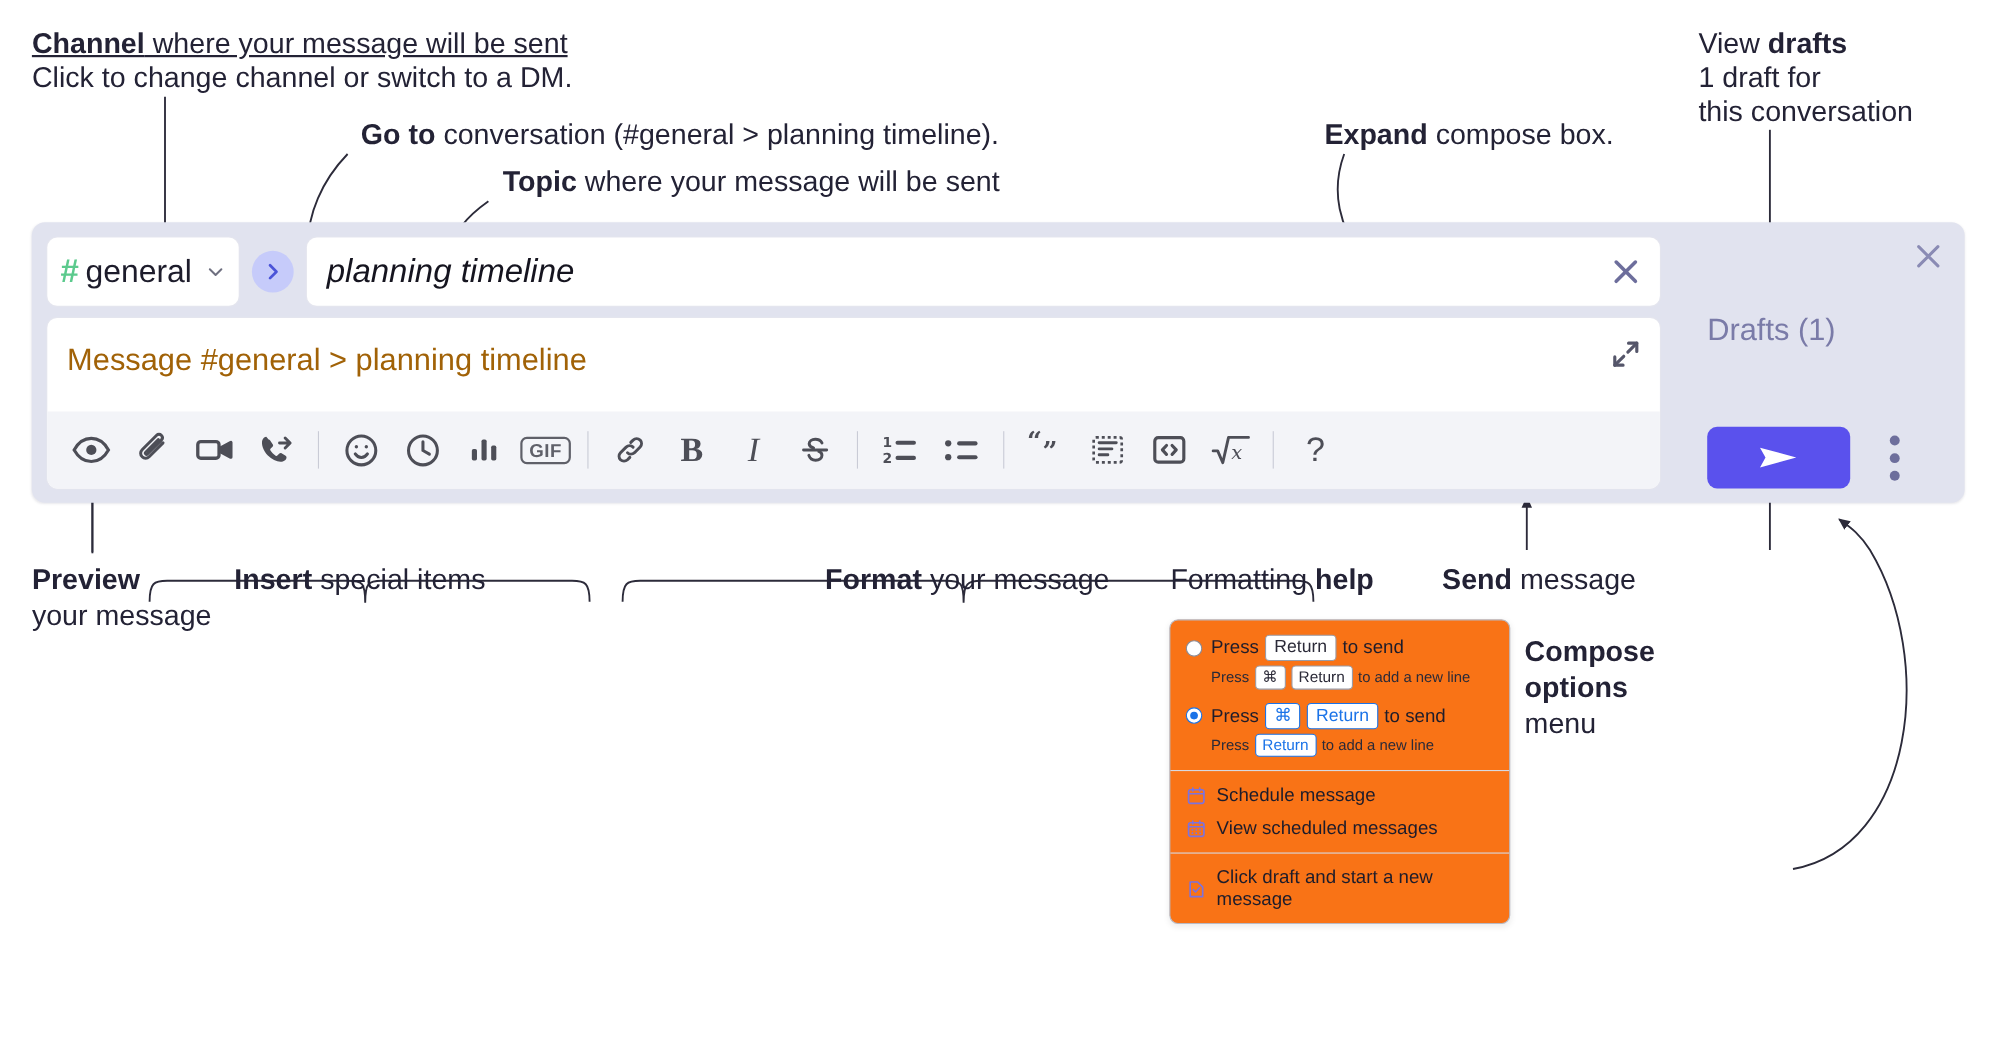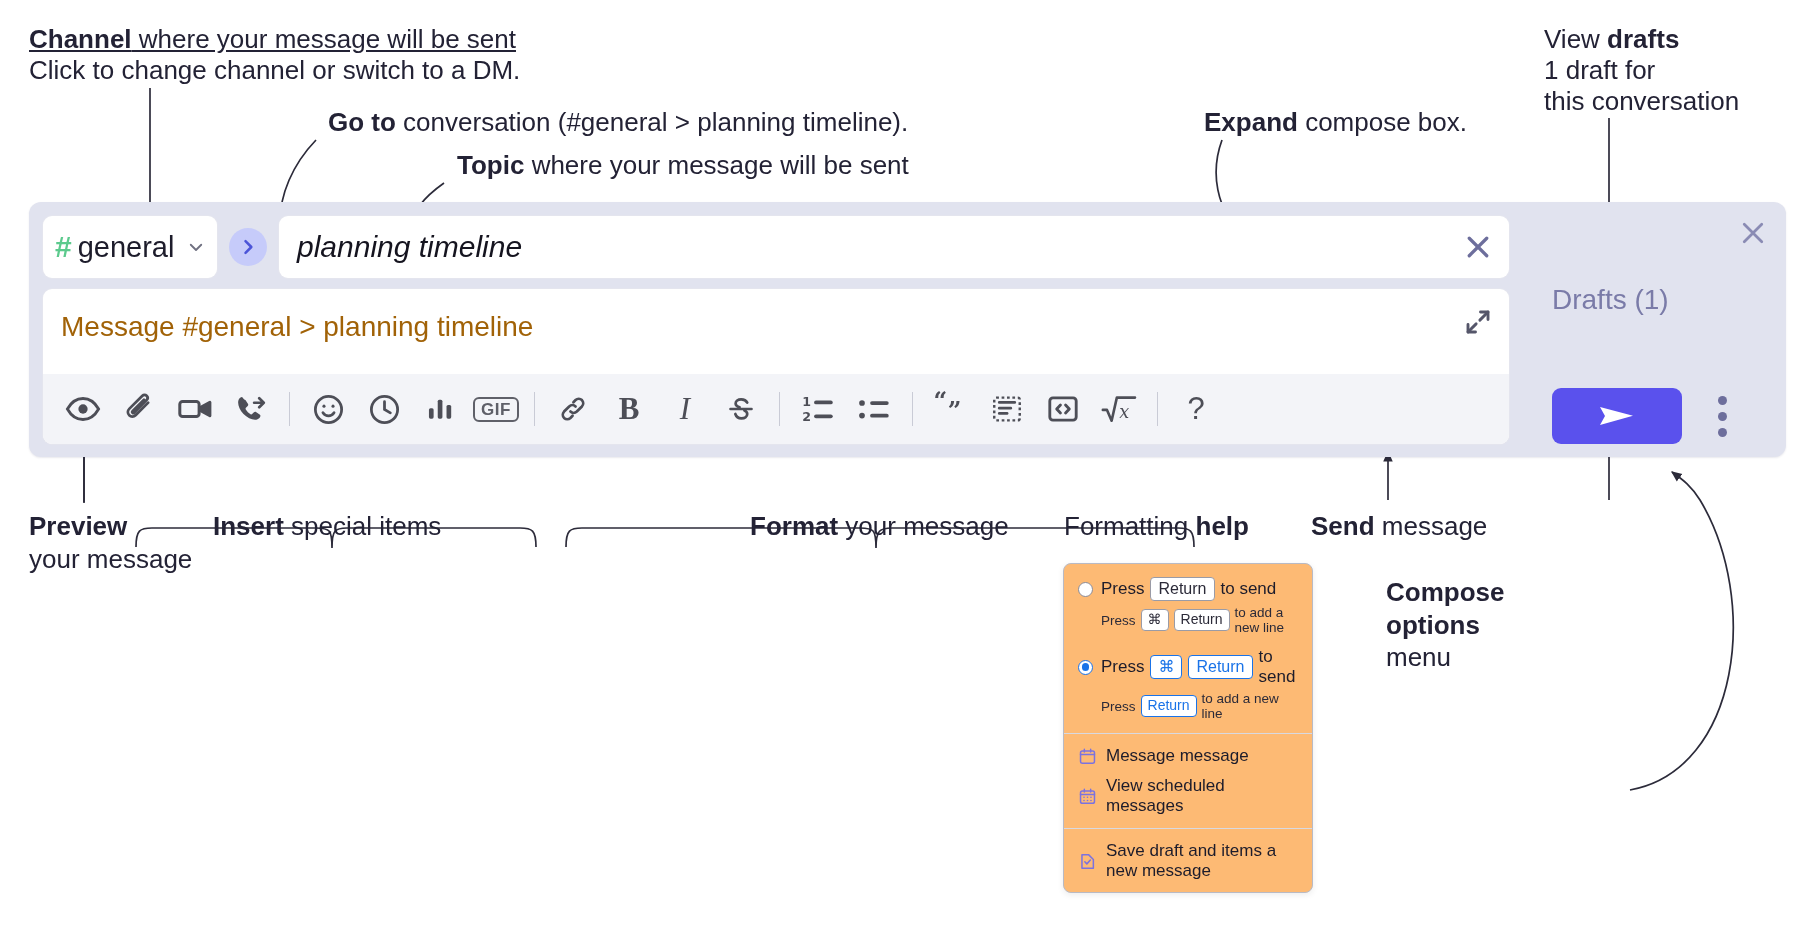--- a/index.html
+++ b/index.html
@@ -84,22 +84,22 @@
     background:#5a51ed;display:flex;align-items:center;justify-content:center;cursor:pointer;
   }
   .kebab{
     position:absolute;left:178px;top:186px;width:34px;height:56px;
     display:flex;flex-direction:column;align-items:center;justify-content:center;gap:7px;cursor:pointer;
   }
   .kdot{width:9px;height:9px;border-radius:50%;background:#6d6e9c;}
 
   
   #optMenu{
-    position:absolute;left:1063px;top:563px;width:250px;
-    background:#fdba74;border:1px solid #b9bac4;border-radius:8px;
+    position:absolute;left:1063px;top:563px;width:310px;
+    background:#f97316;border:1px solid #b9bac4;border-radius:8px;
     box-shadow:0 2px 6px rgba(0,0,0,.08);
     font-size:16px;color:#1d1c2b;padding:10px 0 6px 0;box-sizing:border-box;
   }
   .optRow{display:flex;align-items:center;gap:8px;padding:3px 14px;cursor:pointer;}
   .radio{
     width:15px;height:15px;border-radius:50%;border:1.8px solid #8a8b97;
     flex:0 0 15px;box-sizing:border-box;position:relative;background:#fff;
   }
   .radio.on{border-color:#1a73e8;}
   .radio.on::after{
@@ -459,21 +459,21 @@
 
   <div class="mdiv"></div>
 
   <div class="mItem">
     <span class="mIcon">
       <svg viewBox="0 0 24 24" fill="none" stroke="#7b72e0" stroke-width="1.9" stroke-linecap="round">
         <rect x="3.2" y="5" width="17.6" height="15.6" rx="2.3"></rect>
         <path d="M3.2 9.6 L20.8 9.6 M8 3 L8 6.4 M16 3 L16 6.4"></path>
       </svg>
     </span>
-    <span>Message message</span>
+    <span>Schedule message</span>
   </div>
 
   <div class="mItem">
     <span class="mIcon">
       <svg viewBox="0 0 24 24" fill="none" stroke="#7b72e0" stroke-width="1.9" stroke-linecap="round">
         <rect x="3.2" y="5" width="17.6" height="15.6" rx="2.3"></rect>
         <path d="M3.2 9.6 L20.8 9.6 M8 3 L8 6.4 M16 3 L16 6.4"></path>
         <g fill="#7b72e0" stroke="none">
           <circle cx="7.6" cy="13" r="1.05"></circle>
             <circle cx="12" cy="13" r="1.05"></circle>
@@ -489,15 +489,15 @@
 
   <div class="mdiv"></div>
 
   <div class="mItem">
     <span class="mIcon">
       <svg viewBox="0 0 24 24" fill="none" stroke="#7b72e0" stroke-width="1.9" stroke-linecap="round" stroke-linejoin="round">
         <path d="M5 3.6 L13.6 3.6 L19.4 9.4 L19.4 20.4 L5 20.4 Z"></path>
         <path d="M8.6 12.4 L11.2 15 L15.6 10.2"></path>
       </svg>
     </span>
-    <span>Save draft and items a new message</span>
+    <span>Click draft and start a new message</span>
   </div>
 </div>
 
 </body></html>

